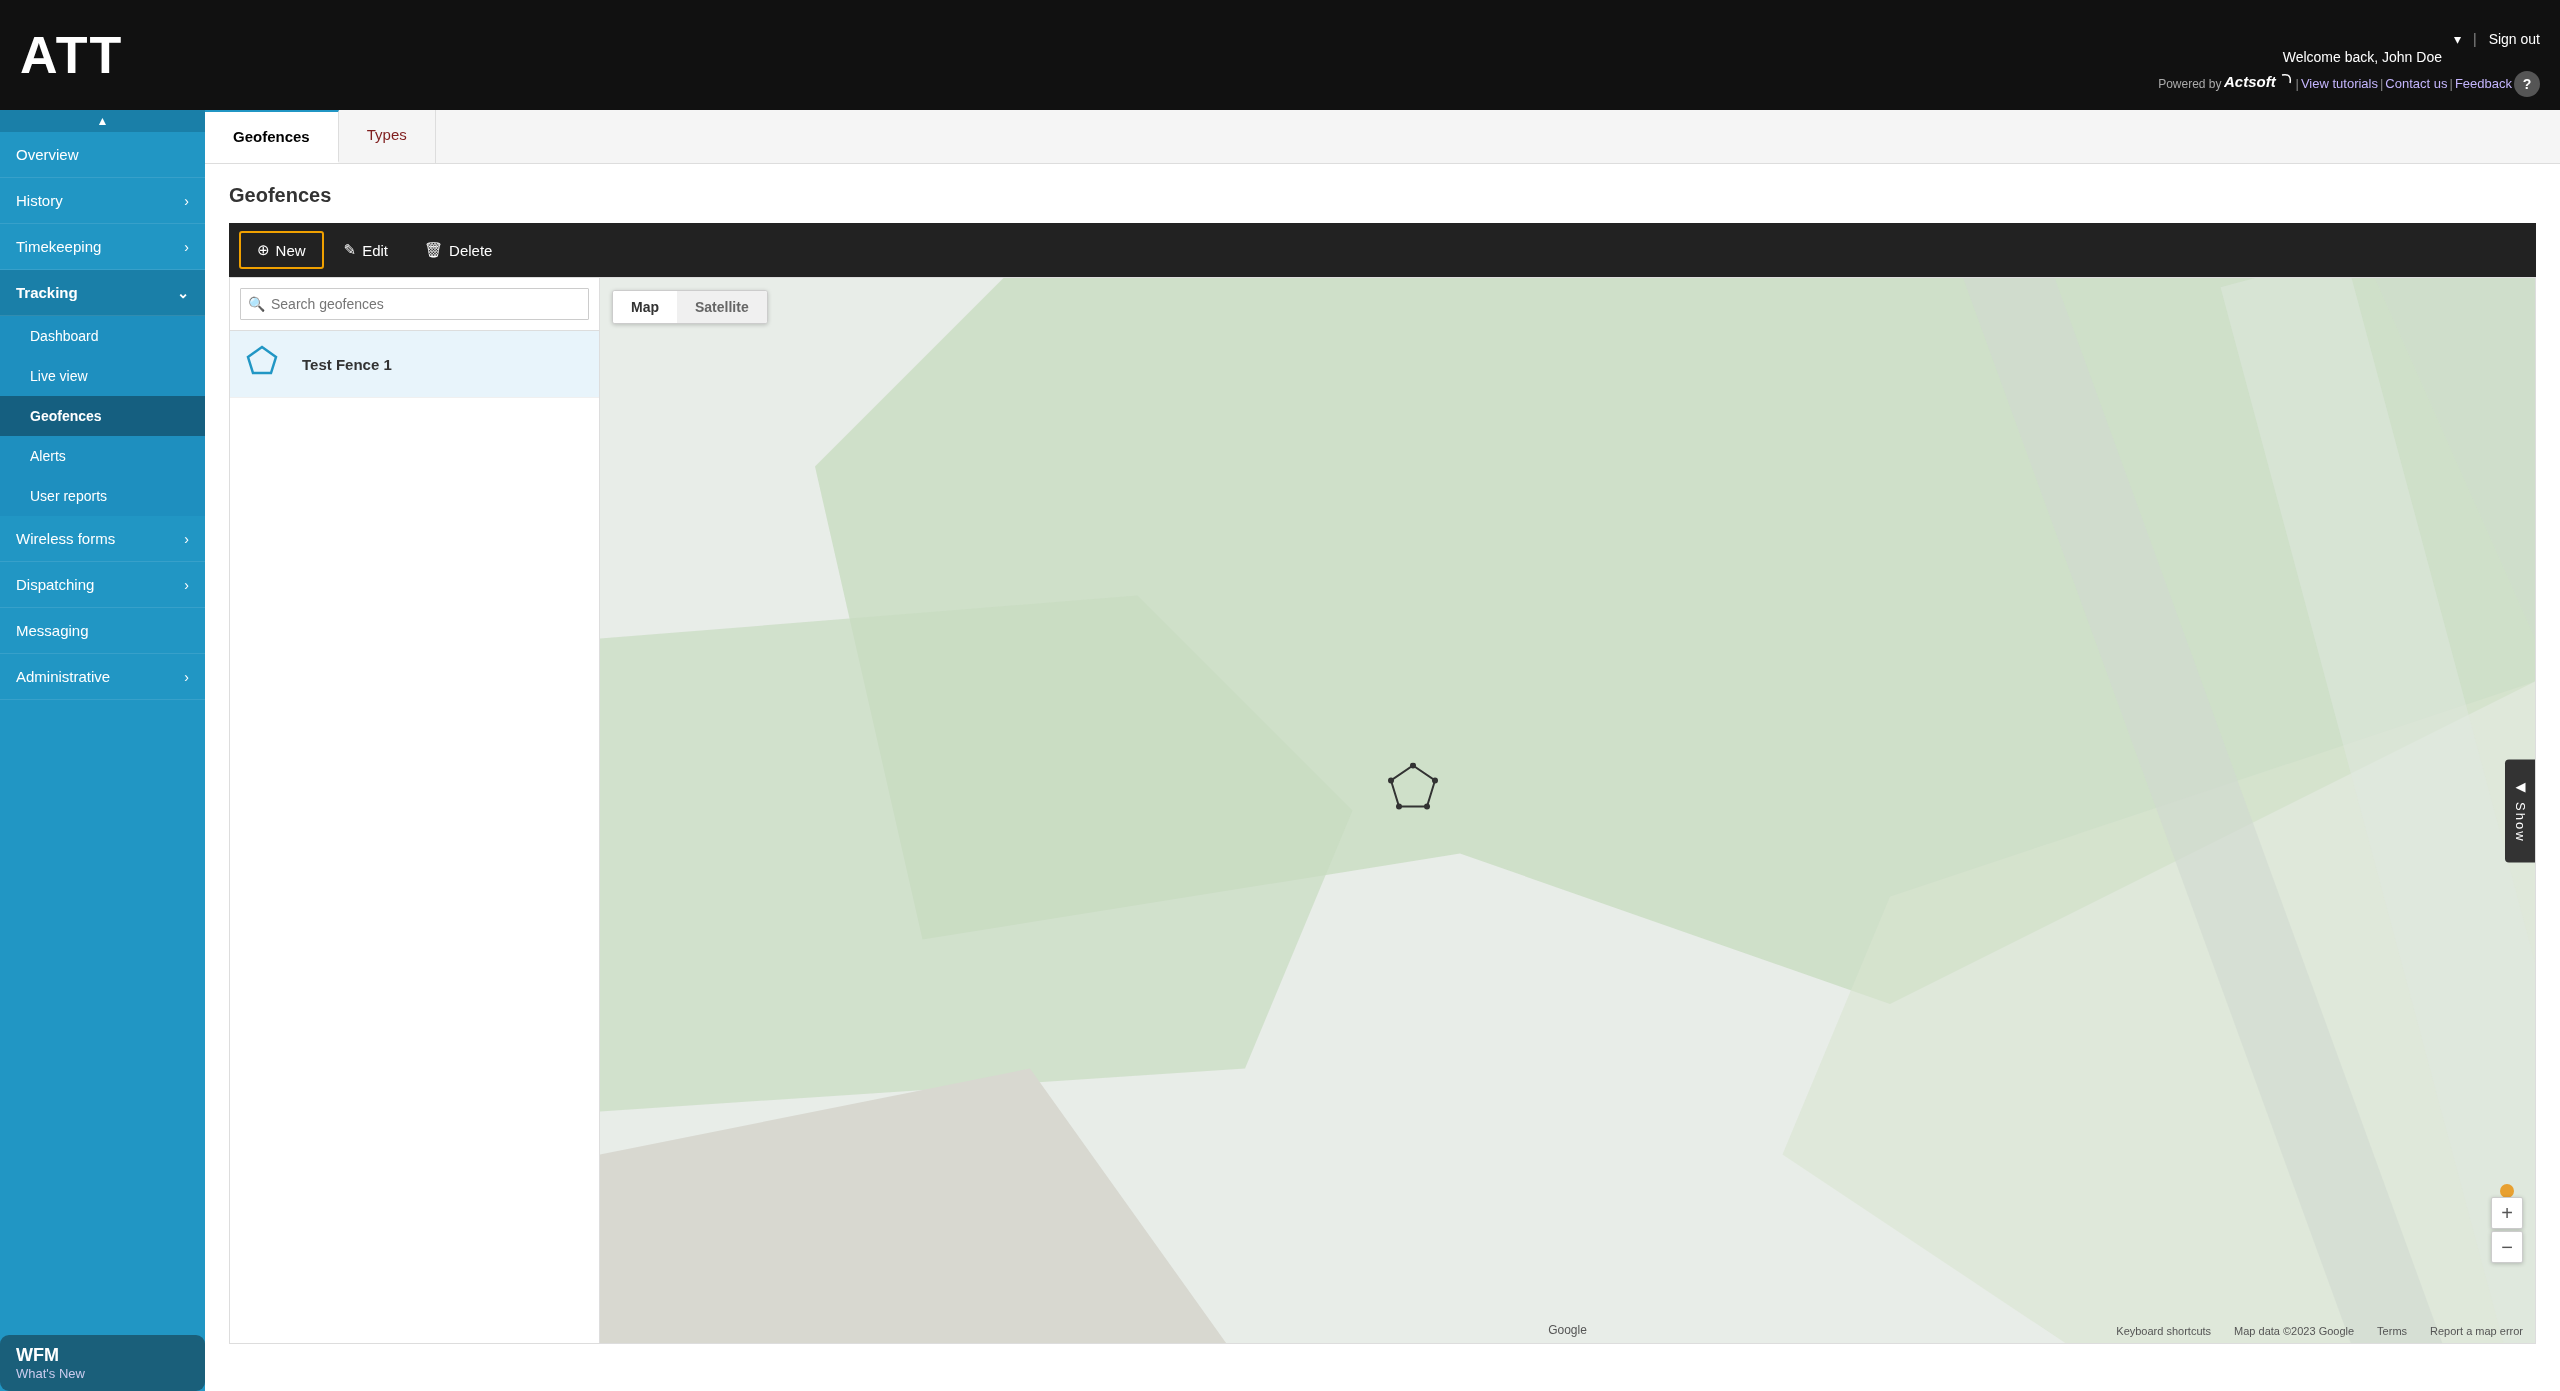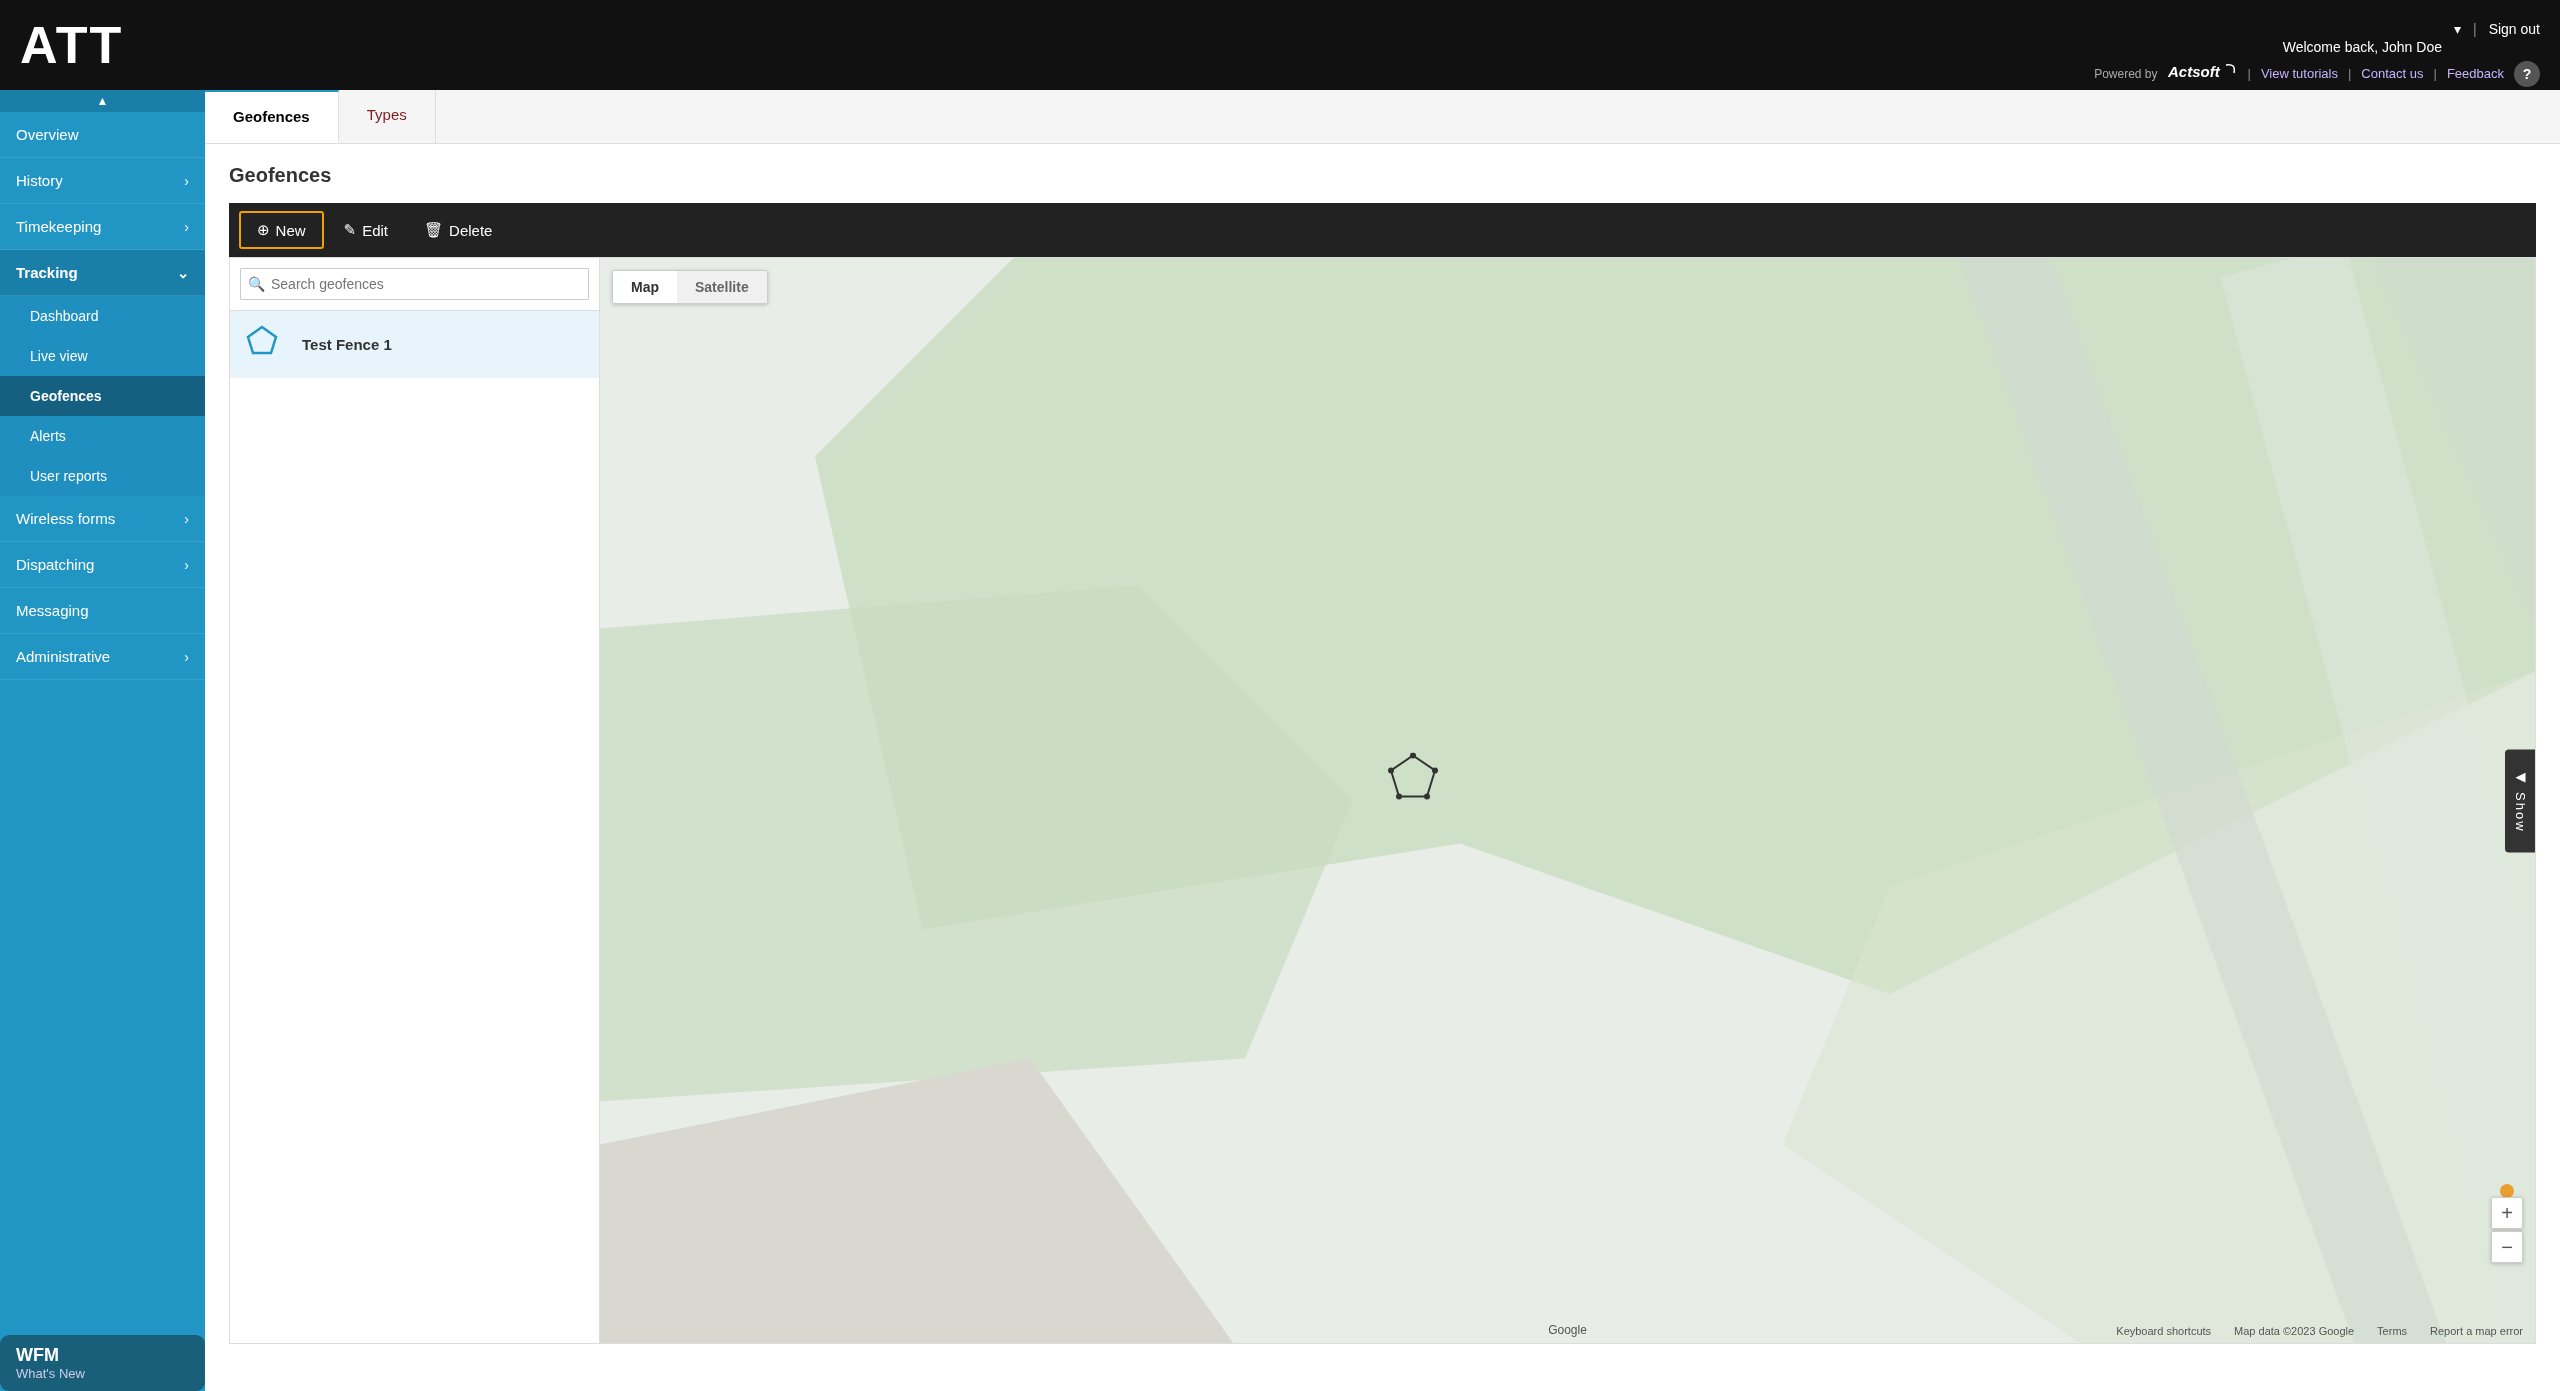--- a/index.html
+++ b/index.html
@@ -6,21 +6,21 @@
     body { font-family: Arial, sans-serif; font-size: 14px; background: #f0f0f0; display: flex; flex-direction: column; height: 100vh; overflow: hidden; }
 
     
     .top-header {
       background: #111;
       color: #fff;
       display: flex;
       align-items: center;
       justify-content: space-between;
       padding: 0 20px;
-      height: 90px;
+      height: 110px;
       flex-shrink: 0;
     }
     .logo {
       font-size: 52px;
       font-weight: bold;
       color: #fff;
       letter-spacing: 2px;
     }
     .header-right {
       display: flex;
@@ -46,21 +46,21 @@
       color: #888;
     }
     .sign-out-link {
       color: #fff;
       cursor: pointer;
       text-decoration: none;
     }
     .header-bottom-row {
       display: flex;
       align-items: center;
-      gap: 10px;
+      gap: 2px;
       font-size: 13px;
     }
     .powered-by {
       color: #aaa;
       font-size: 12px;
     }
     .actsoft-logo {
       color: #d946ef;
       font-style: italic;
       font-size: 16px;

